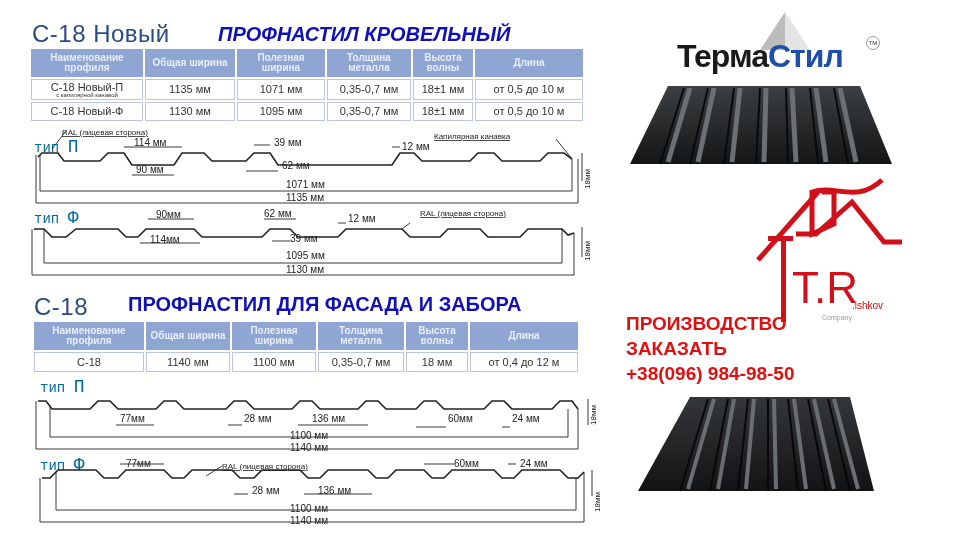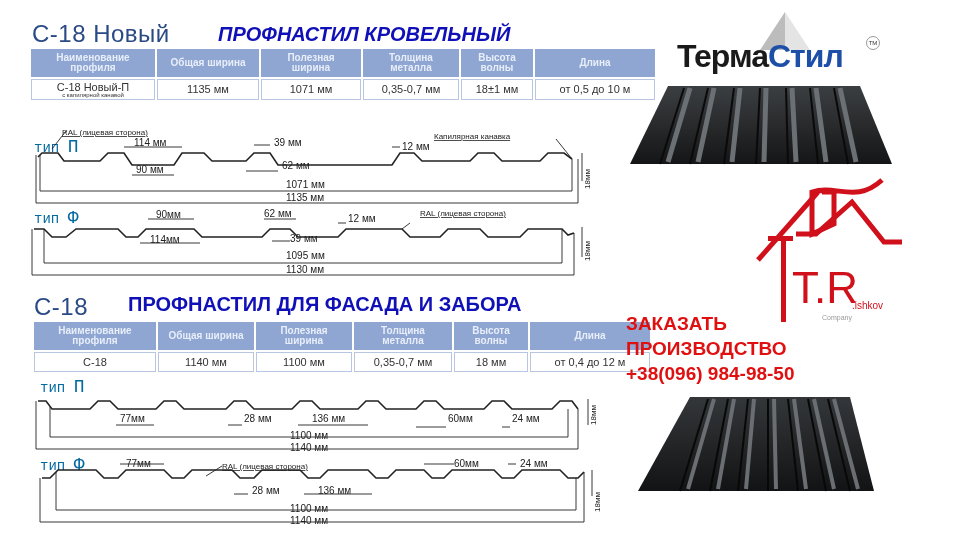--- a/index.html
+++ b/index.html
@@ -1,21 +1,21 @@
 <!DOCTYPE html>
 <html><head>
 <meta charset="utf-8">
 <style>
   html,body{margin:0;padding:0;background:#fff;}
   body{width:960px;height:540px;position:relative;overflow:hidden;font-family:"Liberation Sans",sans-serif;}
   .abs{position:absolute;}
   .model-title{color:#2a4a86;font-size:24px;font-family:"Liberation Sans",sans-serif;letter-spacing:0.5px;}
   .section-heading{color:#1010b8;font-size:20px;font-weight:bold;font-family:"Liberation Sans",sans-serif;}
   table.spec{border-collapse:separate;border-spacing:2px;font-family:"Liberation Sans",sans-serif;}
-  table.spec th{background:#8fa6d2;color:#e8eef9;font-size:10px;font-weight:bold;line-height:10px;padding:1px 8px;text-align:center;}
+  table.spec th{background:#8fa6d2;color:#e8eef9;font-size:10px;font-weight:bold;line-height:10px;padding:1px 2px;text-align:center;}
   table.spec td{background:#fff;border:1px solid #b8c6e2;color:#333;font-size:11px;text-align:center;padding:0 2px;line-height:15px;white-space:nowrap;margin-top:48px;}
   table.spec td .sub{display:block;font-size:6px;line-height:6px;}
   .tip-label{color:#0369a1;font-size:14px;font-family:Liberation Mono, monospace;}
   .tip-label .big{font-size:18px;}
   svg text{font-family:"Liberation Sans",sans-serif;fill:#222;}
   .order{color:#e01010;font-weight:bold;font-size:19px;line-height:25px;font-family:"Liberation Sans",sans-serif;}
   .brand{font-family:"Liberation Sans",sans-serif;font-weight:bold;font-size:32px;letter-spacing:-1px;text-align:right;}
 </style>
 </head>
 <body>
@@ -30,20 +30,28 @@
     <th style="width:86px;">Общая ширина</th>
     <th style="width:84px;">Полезная ширина</th>
     <th style="width:80px;">Толщина металла</th>
     <th style="width:56px;">Высота волны</th>
     <th style="width:104px;">Длина</th>
   </tr>
   <tr>
     <td style="height:19px;line-height:10px;"><span>С-18 Новый-П</span><span class="sub">с капилярной канавой</span></td>
     <td>1135 мм</td>
     <td>1071 мм</td>
+    <td>0,35-0,7 мм</td>
+    <td>18±1 мм</td>
+    <td>от 0,5 до 10 м</td>
+  </tr>
+  <tr>
+    <td style="height:17px;">С-18 Новый-Ф</td>
+    <td>1130 мм</td>
+    <td>1095 мм</td>
     <td>0,35-0,7 мм</td>
     <td>18±1 мм</td>
     <td>от 0,5 до 10 м</td>
   </tr>
 </tbody>
   </table>
 
 <div class="abs tip-label" style="left:34px;top:137px;"><span>тип</span> <span class="big">П</span></div>
 <svg class="abs" style="left:0;top:125px;" width="610" height="82">
   <g stroke="#222" fill="none" stroke-width="1.6">
@@ -236,22 +244,22 @@
     <path d="M66,14 L78,14 L78,46 L56,56 L56,14 C80,6 100,26 126,2"></path>
   </g>
   <rect x="25" y="58" width="5" height="86" fill="#d0101a"></rect>
   <rect x="12" y="58" width="25" height="5" fill="#d0101a"></rect>
 </svg>
 <div class="abs" style="left:792px;top:266px;color:#d0101a;font-size:44px;line-height:44px;font-family:Liberation Sans, sans-serif;">T.R</div>
 <div class="abs" style="left:852px;top:300px;color:#d0101a;font-size:10px;font-family:'Liberation Sans',sans-serif;">.ishkov</div>
 <div class="abs" style="left:822px;top:314px;color:#999;font-size:7px;font-family:'Liberation Sans',sans-serif;">Company</div>
 
 <div class="abs order" style="left:626px;top:311px;">
+  <div>ПРОИЗВОДСТВО</div>
   <div>ЗАКАЗАТЬ</div>
-  <div>ПРОИЗВОДСТВО</div>
   <div>+38(096) 984-98-50</div>
 </div>
 
 <svg class="abs" style="left:636px;top:395px;" width="240" height="98">
   <defs>
     <linearGradient id="sheetG2" x1="0" y1="0" x2="0" y2="1">
       <stop offset="0" stop-color="#34373a"></stop>
       <stop offset="1" stop-color="#121314"></stop>
     </linearGradient>
   </defs>

